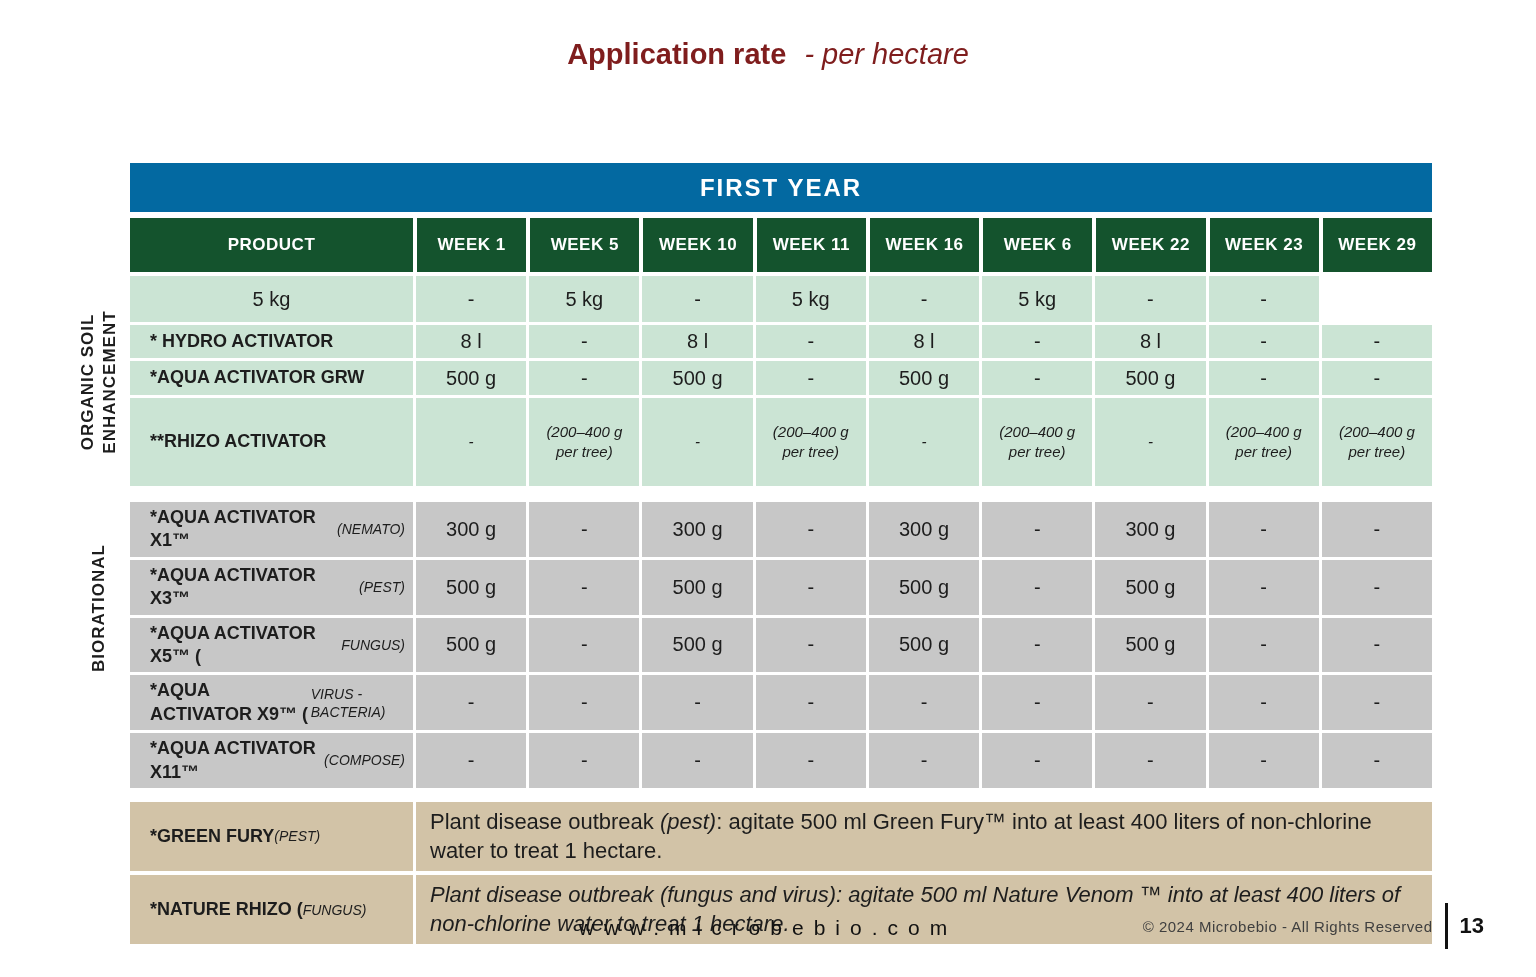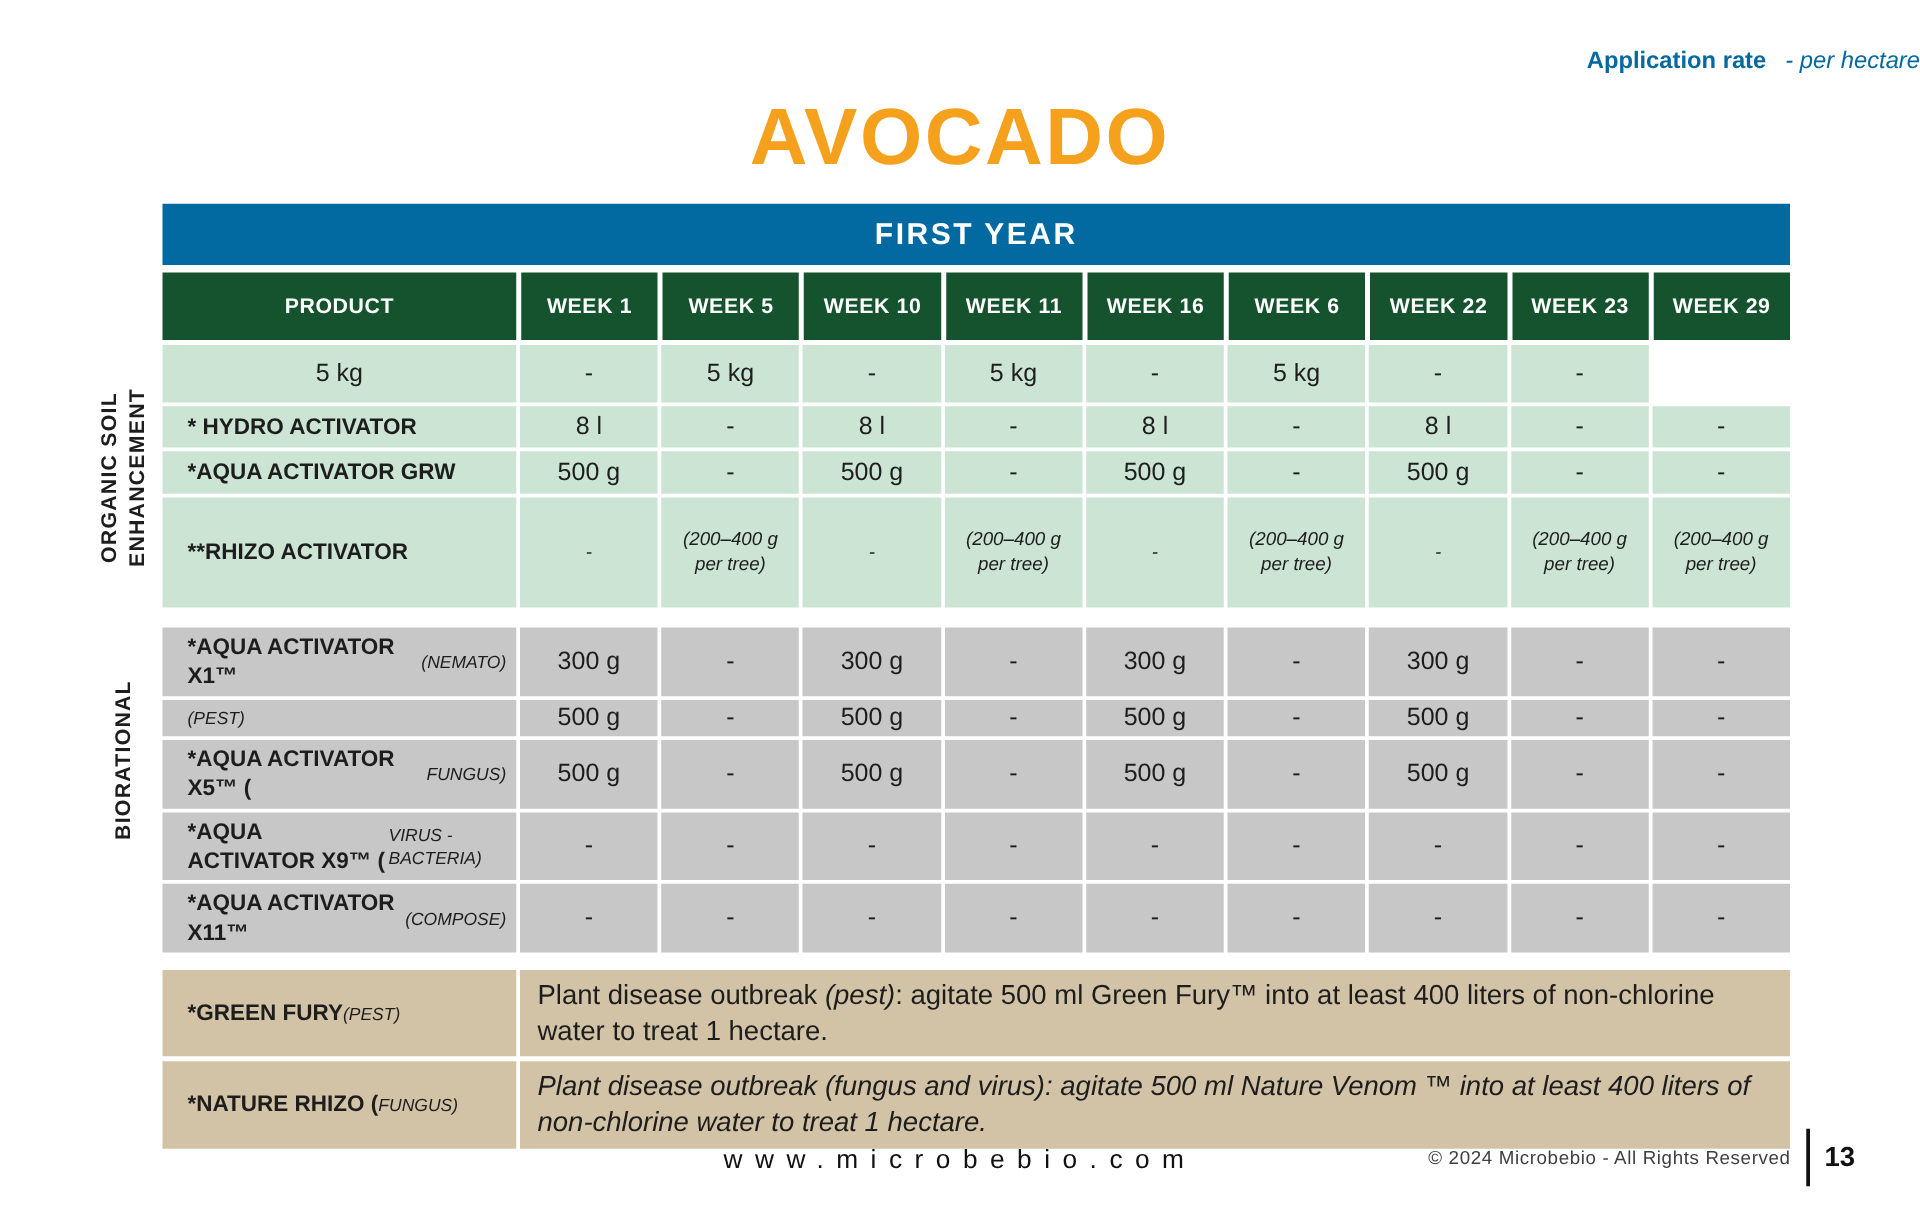--- a/index.html
+++ b/index.html
@@ -1,20 +1,20 @@
 <!DOCTYPE html>
 <html><head>
 <meta charset="utf-8">
 <style>
   html,body{margin:0;padding:0;}
   body{font-family:"Liberation Sans", sans-serif; background:#888;}
   .page{position:relative; width:1536px; height:977px; background:#ffffff; margin:0 auto; overflow:hidden;}
 
   
-  .title-line{position:absolute; top:38px; left:0; width:100%; text-align:right; font-size:19px; color:#0369a1;}
+  .title-line{position:absolute; top:38px; left:0; width:100%; text-align:center; font-size:29px; color:#7f1d1d;}
   .title-line .t-bold{font-weight:bold;}
   .title-line .t-italic{font-style:italic; margin-left:10px; font-weight:400;}
   .crop-title{position:absolute; top:72px; left:0; width:100%; text-align:center;
     font-size:64px; font-weight:bold; letter-spacing:2px; color:#F6A11E;}
 
   
   .table-wrap{position:absolute; left:130px; top:163px; width:1302px;}
   .banner{height:49px; background:#0369a1; color:#fff; display:flex; align-items:center; justify-content:center;
     font-size:24px; font-weight:bold; letter-spacing:2px; margin-bottom:6px;}
   .header-row{display:grid; grid-template-columns:283px repeat(9,1fr); gap:4px; margin-bottom:4px;}
@@ -64,21 +64,20 @@
 </style>
 </head>
 <body>
 
 <div class="page">
 
   <div class="title-line">
     <span class="t-bold">Application rate</span>
     <span class="t-italic">- per hectare</span>
   </div>
-  <div class="crop-title">AVOCADO</div>
 
   <div class="side-label side-organic">
     <div class="rot">ORGANIC SOIL ENHANCEMENT</div>
   </div>
   <div class="side-label side-bio">
     <div class="rot">BIORATIONAL</div>
   </div>
 
   <div class="table-wrap">
 
@@ -173,20 +172,21 @@
         <div class="vcell">-</div>
         <div class="vcell">300 g</div>
         <div class="vcell">-</div>
         <div class="vcell">300 g</div>
         <div class="vcell">-</div>
         <div class="vcell">-</div>
       </div>
 
       <div class="trow b2">
         <div class="pcell">
+            <span class="plabel">*AQUA ACTIVATOR X3™</span>
             <span class="sfx"> (PEST)</span>
           </div>
         <div class="vcell">500 g</div>
         <div class="vcell">-</div>
         <div class="vcell">500 g</div>
         <div class="vcell">-</div>
         <div class="vcell">500 g</div>
         <div class="vcell">-</div>
         <div class="vcell">500 g</div>
         <div class="vcell">-</div>

